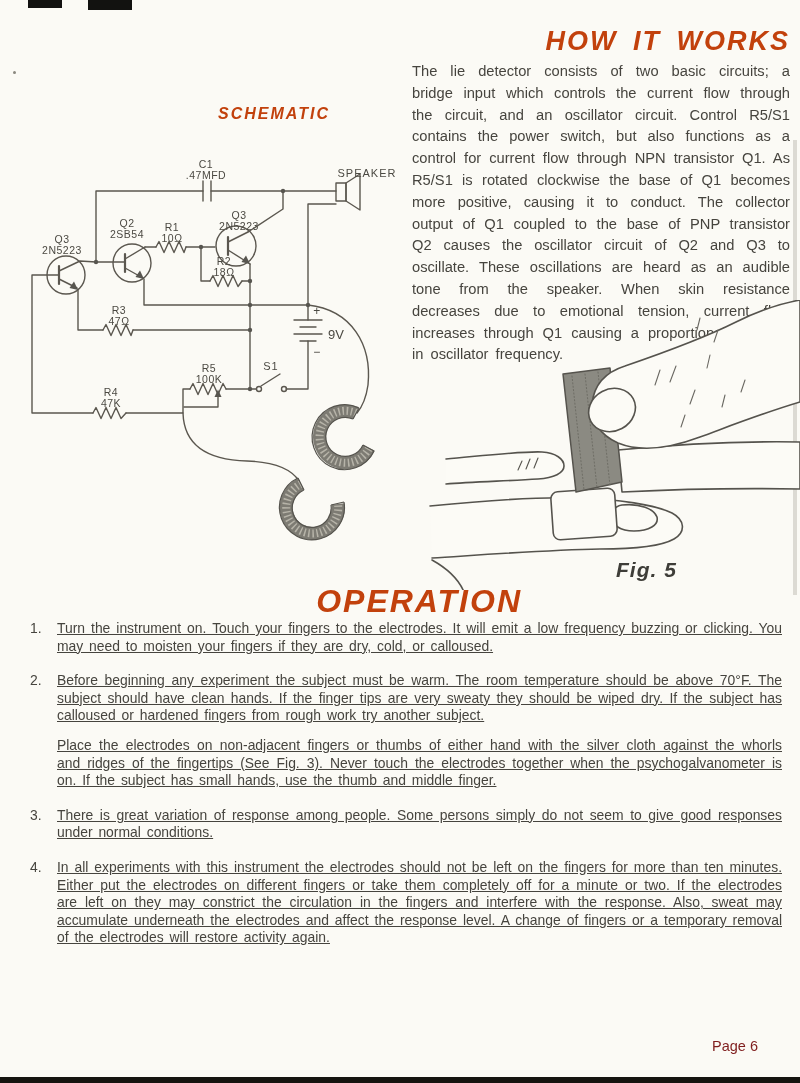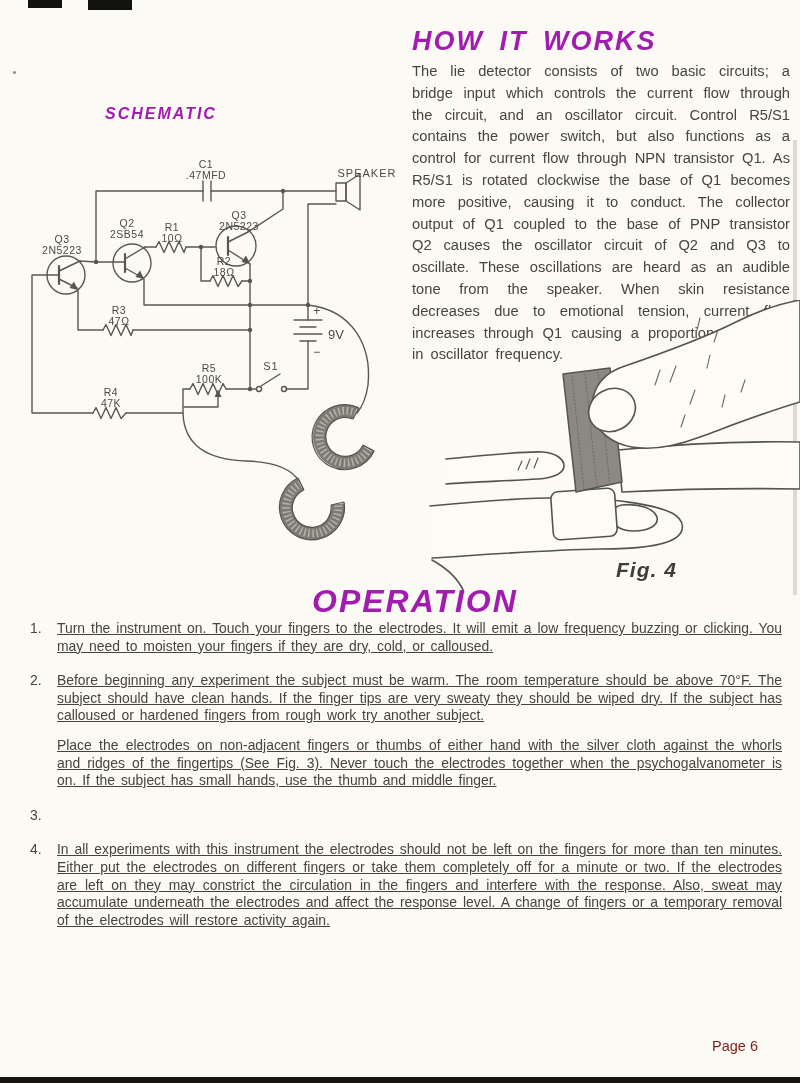--- a/index.html
+++ b/index.html
@@ -7,22 +7,22 @@
   body {
     position:relative;
     background:#fbfaf5;
     font-family:"Liberation Sans", sans-serif;
     color:#45443e;
     overflow:hidden;
   }
   .abs { position:absolute; }
   .heading {
     font-weight:bold; font-style:italic;
-    color:#a21caf; letter-spacing:2px; word-spacing:6px;
-    text-align:left; white-space:nowrap;
+    color:#c2410c; letter-spacing:2px; word-spacing:6px;
+    text-align:right; white-space:nowrap;
   }
   #hw-title   { left:412px; top:26px;  width:378px; font-size:27px; }
   #sch-title  { left:105px; top:105px; width:225px; font-size:16px; }
   #op-title   { left:312px; top:583px; width:210px; font-size:32px; }
   #hw-body {
     left:412px; top:61px; width:378px;
     font-size:14.7px; line-height:21.8px;
     text-align:justify; word-spacing:3px; color:#46443e;
   }
   #op-list { left:30px; top:620px; width:752px; font-size:13.9px; line-height:17.6px; color:#46443e; }
@@ -184,39 +184,40 @@
       <path d="M563,374 L610,368 L622,482 L576,492 Z" fill="#8b8a82" stroke-width="1.5"></path>
       <path d="M572,376 L584,490 M585,374 L597,488 M598,372 L610,486" stroke="#6e6d65" stroke-width="1" stroke-dasharray="1.2,2.2"></path>
     </g>
 
     <path d="M800,402 C760,414 730,426 700,437 C668,449 640,452 618,443 C600,435 590,420 592,404 C594,384 606,372 625,366 C660,354 700,340 736,322 C758,311 778,304 800,300 Z" fill="#fcfbf6"></path>
     <ellipse cx="612" cy="410" rx="24" ry="21" transform="rotate(-28 612 410)" fill="#fcfbf6"></ellipse>
     <path d="M660,370 L655,385 M676,366 L670,382 M695,390 L690,404 M710,355 L707,368 M725,395 L722,407 M685,415 L681,427 M745,380 L741,392 M718,330 L714,342 M700,318 L697,330" stroke="#6a6862" stroke-width="1.1"></path>
   </g>
 </svg>
 
-<div class="abs" id="fig-caption">Fig. 4</div>
+<div class="abs" id="fig-caption">Fig. 5</div>
 
 <div class="abs" id="op-list">
   <div class="op-item">
     <div class="op-num">1.</div>
     <div class="op-paras">
       <p>Turn the instrument on. Touch your fingers to the electrodes. It will emit a low frequency buzzing or clicking. You may need to moisten your fingers if they are dry, cold, or calloused.</p>
     </div>
   </div>
   <div class="op-item">
     <div class="op-num">2.</div>
     <div class="op-paras">
       <p>Before beginning any experiment the subject must be warm. The room temperature should be above 70°F. The subject should have clean hands. If the finger tips are very sweaty they should be wiped dry. If the subject has calloused or hardened fingers from rough work try another subject.</p>
       <p>Place the electrodes on non-adjacent fingers or thumbs of either hand with the silver cloth against the whorls and ridges of the fingertips (See Fig. 3). Never touch the electrodes together when the psychogalvanometer is on. If the subject has small hands, use the thumb and middle finger.</p>
     </div>
   </div>
   <div class="op-item">
     <div class="op-num">3.</div>
     <div class="op-paras">
+      <p>There is great variation of response among people. Some persons simply do not seem to give good responses under normal conditions.</p>
     </div>
   </div>
   <div class="op-item">
     <div class="op-num">4.</div>
     <div class="op-paras">
       <p>In all experiments with this instrument the electrodes should not be left on the fingers for more than ten minutes. Either put the electrodes on different fingers or take them completely off for a minute or two. If the electrodes are left on they may constrict the circulation in the fingers and interfere with the response. Also, sweat may accumulate underneath the electrodes and affect the response level. A change of fingers or a temporary removal of the electrodes will restore activity again.</p>
     </div>
   </div>
 </div>
 

